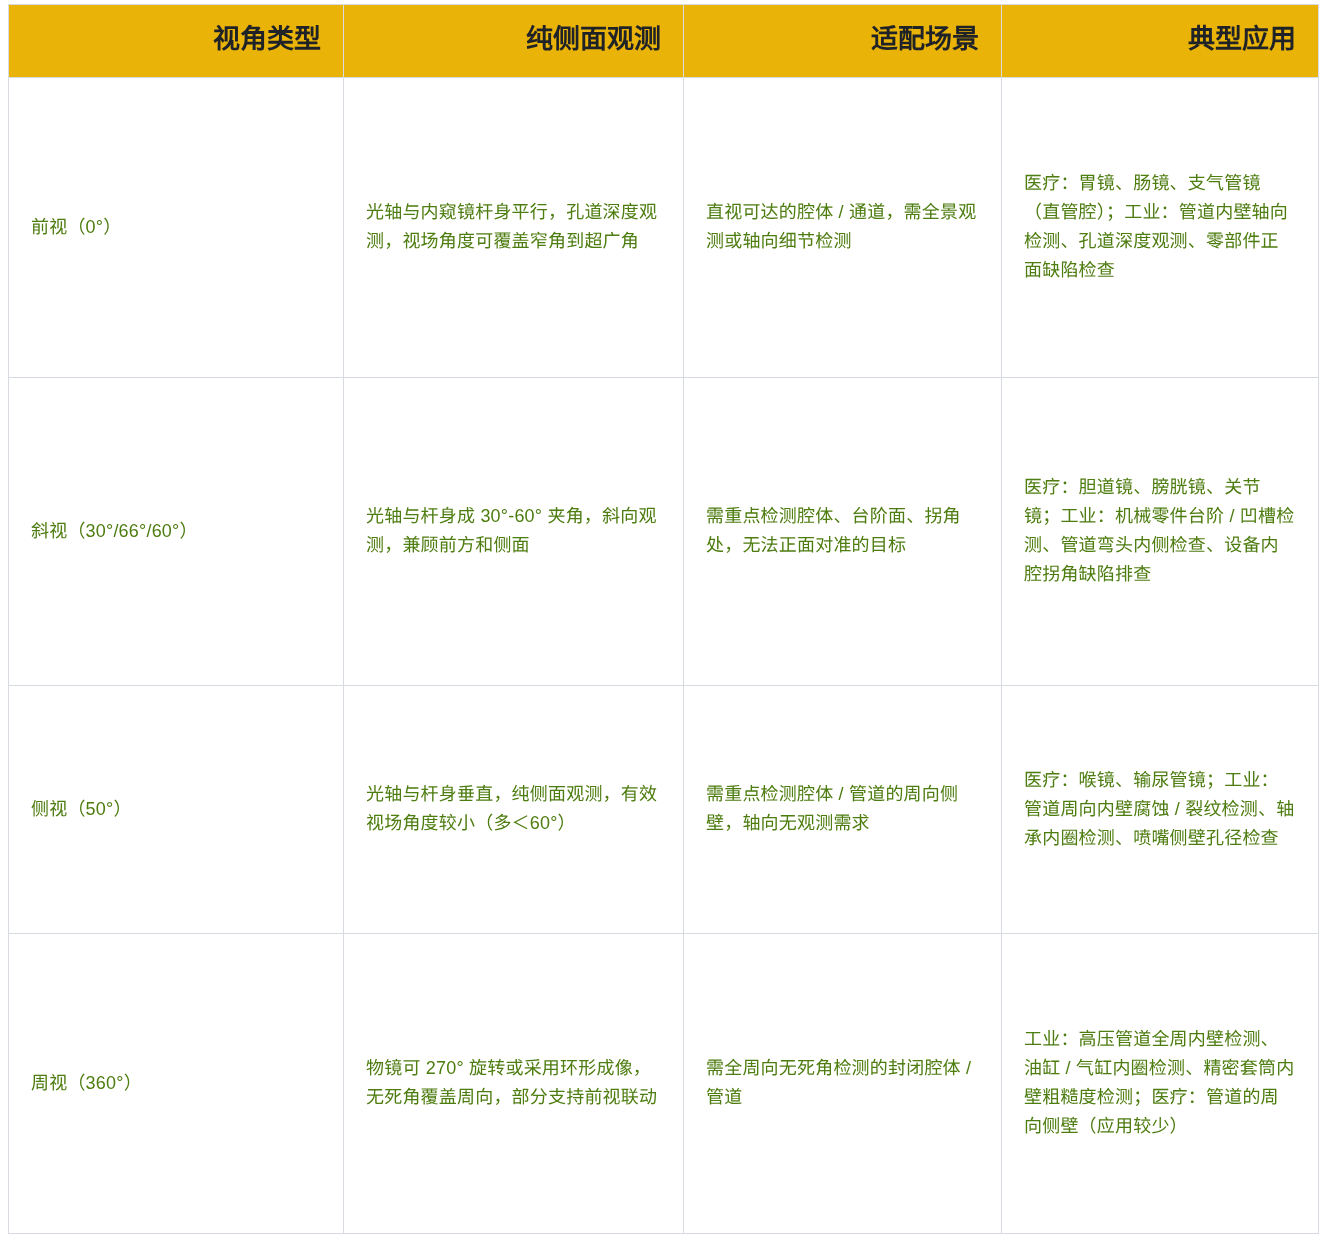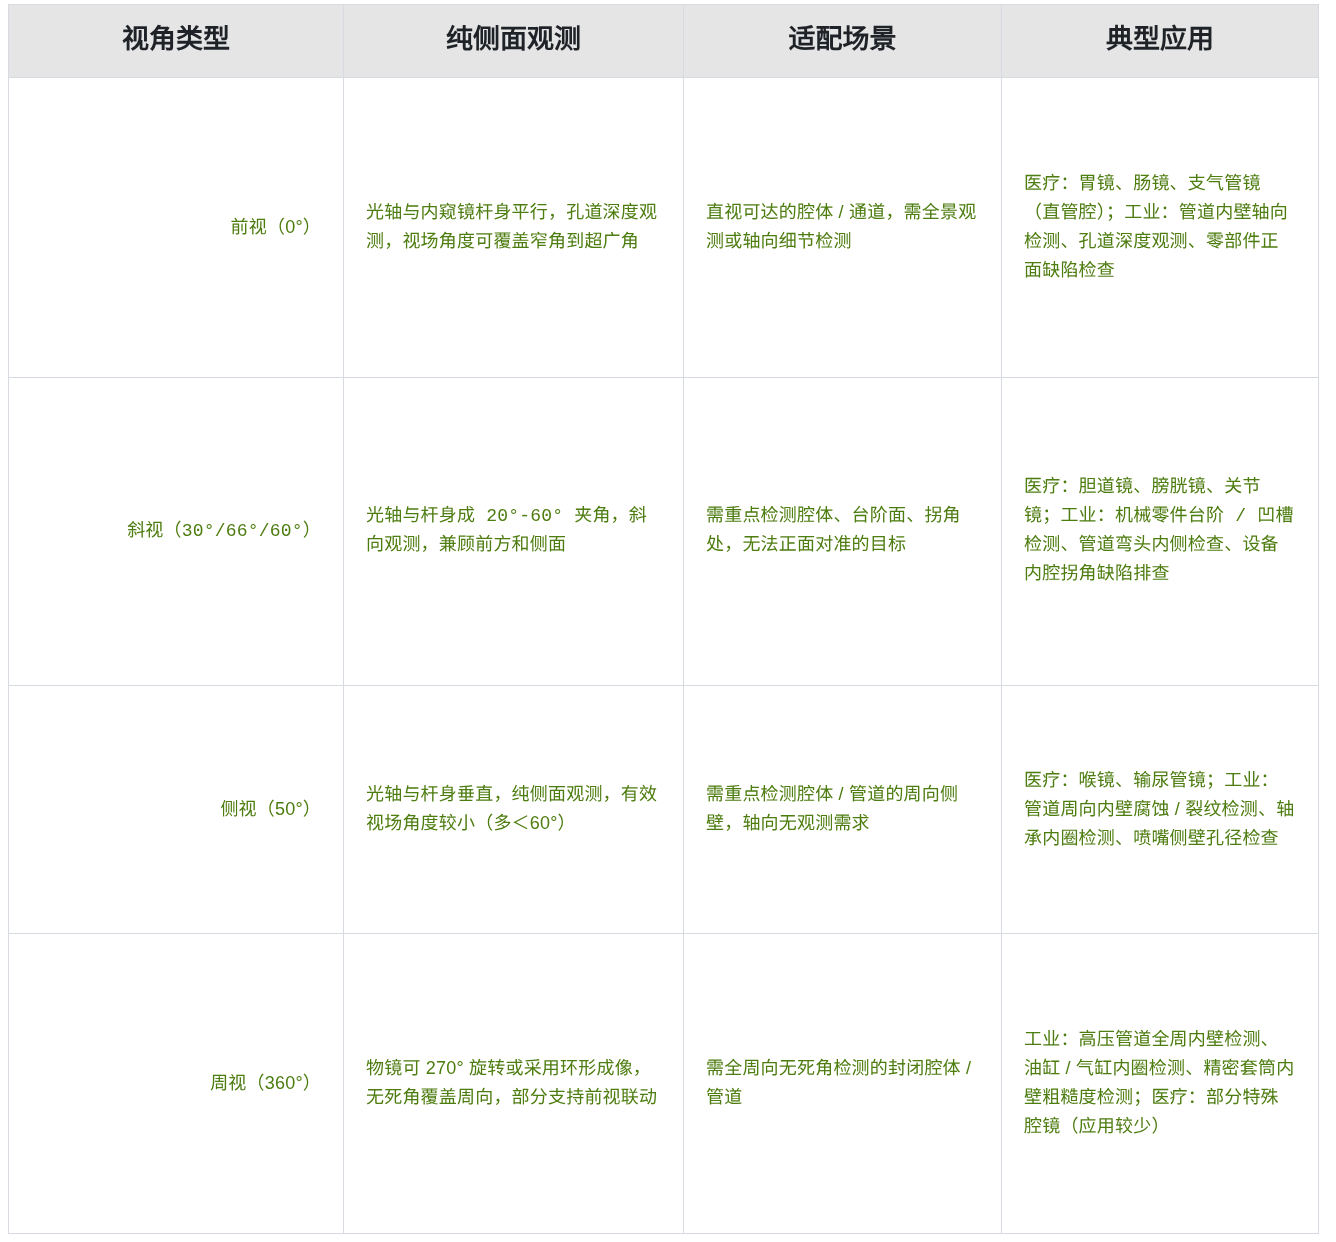--- a/index.html
+++ b/index.html
@@ -26,51 +26,50 @@
     table-layout: fixed;
     background: #ffffff;
   }
   table.spec-table th,
   table.spec-table td {
     border: 1px solid #d7dae0;
     vertical-align: middle;
     box-sizing: border-box;
   }
   table.spec-table thead th {
-    background: #e5e5e5;
+    background: #eab308;
     font-size: 27px;
     font-weight: 700;
     color: #1f2328;
-    text-align: center;
+    text-align: right;
     padding: 16px 22px 18px 22px;
     line-height: 1.4;
     height: 62px;
   }
   table.spec-table tbody td {
     font-size: 18px;
     line-height: 1.62;
     padding: 20px 22px;
     color: #4d7c0f;
     letter-spacing: 0.2px;
   }
   col.c1 { width: 335px; }
   col.c2 { width: 340px; }
   col.c3 { width: 318px; }
   col.c4 { width: 317px; }
   td.col-type {
     font-size: 26px;
-    text-align: right;
   }
   .cell-text {
     display: block;
     white-space: pre-wrap;
     word-break: break-word;
   }
   tbody tr:nth-child(1) td { height: 300px; }
-  tbody tr:nth-child(2) td { height: 308px; font-family: Liberation Mono, monospace; }
+  tbody tr:nth-child(2) td { height: 308px; }
   tbody tr:nth-child(3) td { height: 248px; }
   tbody tr:nth-child(4) td { height: 300px; }
 </style>
 </head>
 <body>
 
 <div class="table-wrap">
   <table class="spec-table">
     <colgroup>
       <col class="c1">
@@ -99,21 +98,21 @@
           </td>
         <td>
             <span class="cell-text">医疗：胃镜、肠镜、支气管镜（直管腔）；工业：管道内壁轴向检测、孔道深度观测、零部件正面缺陷检查</span>
           </td>
       </tr>
       <tr>
         <td class="col-type">
             <span class="cell-text">斜视（30°/66°/60°）</span>
           </td>
         <td>
-            <span class="cell-text">光轴与杆身成 20°-60° 夹角，斜向观测，兼顾前方和侧面</span>
+            <span class="cell-text">光轴与杆身成 30°-60° 夹角，斜向观测，兼顾前方和侧面</span>
           </td>
         <td>
             <span class="cell-text">需重点检测腔体、台阶面、拐角处，无法正面对准的目标</span>
           </td>
         <td>
             <span class="cell-text">医疗：胆道镜、膀胱镜、关节镜；工业：机械零件台阶 / 凹槽检测、管道弯头内侧检查、设备内腔拐角缺陷排查</span>
           </td>
       </tr>
       <tr>
         <td class="col-type">
@@ -133,18 +132,18 @@
         <td class="col-type">
             <span class="cell-text">周视（360°）</span>
           </td>
         <td>
             <span class="cell-text">物镜可 270° 旋转或采用环形成像，无死角覆盖周向，部分支持前视联动</span>
           </td>
         <td>
             <span class="cell-text">需全周向无死角检测的封闭腔体 / 管道</span>
           </td>
         <td>
-            <span class="cell-text">工业：高压管道全周内壁检测、油缸 / 气缸内圈检测、精密套筒内壁粗糙度检测；医疗：部分特殊腔镜（应用较少）</span>
+            <span class="cell-text">工业：高压管道全周内壁检测、油缸 / 气缸内圈检测、精密套筒内壁粗糙度检测；医疗：管道的周向侧壁（应用较少）</span>
           </td>
       </tr>
     </tbody>
   </table>
 </div>
 
 </body></html>

